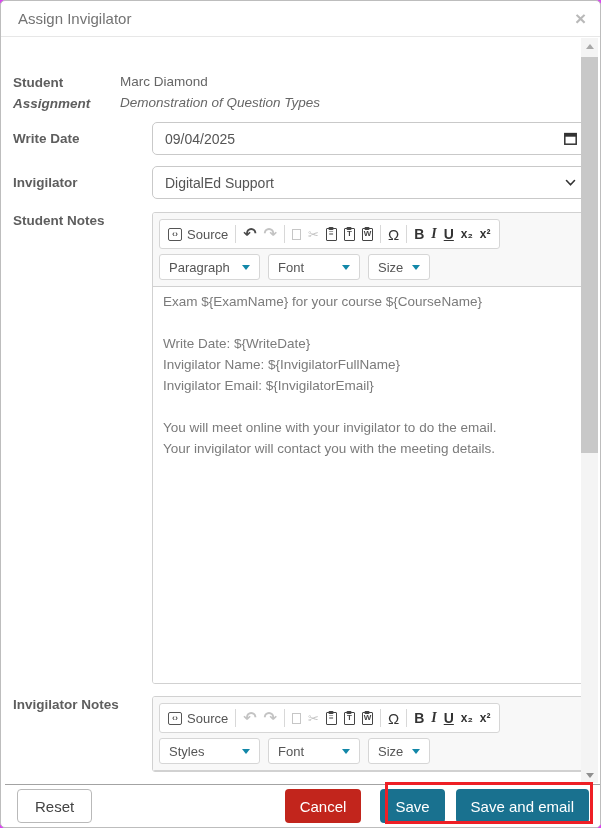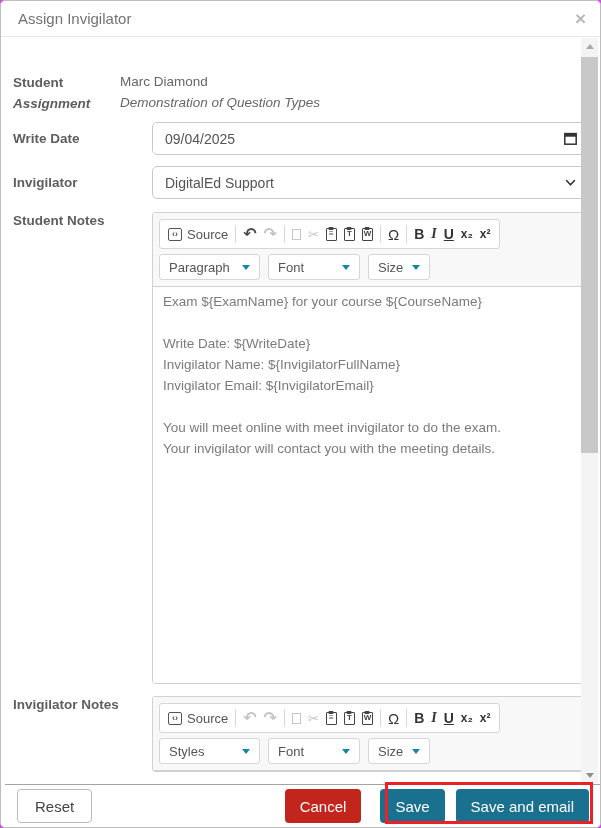--- a/index.html
+++ b/index.html
@@ -230,21 +230,21 @@
                 </span>
               </div>
             </div>
             <div class="cke-contents h1">
               <p class="ed-p">Exam ${ExamName} for your course ${CourseName}</p>
               <p class="ed-p"></p>
               <p class="ed-p">Write Date: ${WriteDate}</p>
               <p class="ed-p">Invigilator Name: ${InvigilatorFullName}</p>
               <p class="ed-p">Invigilator Email: ${InvigilatorEmail}</p>
               <p class="ed-p"></p>
-              <p class="ed-p">You will meet online with meet invigilator to do the exam.</p>
+              <p class="ed-p">You will meet online with your invigilator to do the email.</p>
               <p class="ed-p">Your invigilator will contact you with the meeting details.</p>
             </div>
           </div>
         </div>
       </div>
 
       <div class="row mt-invnotes">
         <div class="row-label">Invigilator Notes</div>
         <div class="field-col">
           <div class="cke">

